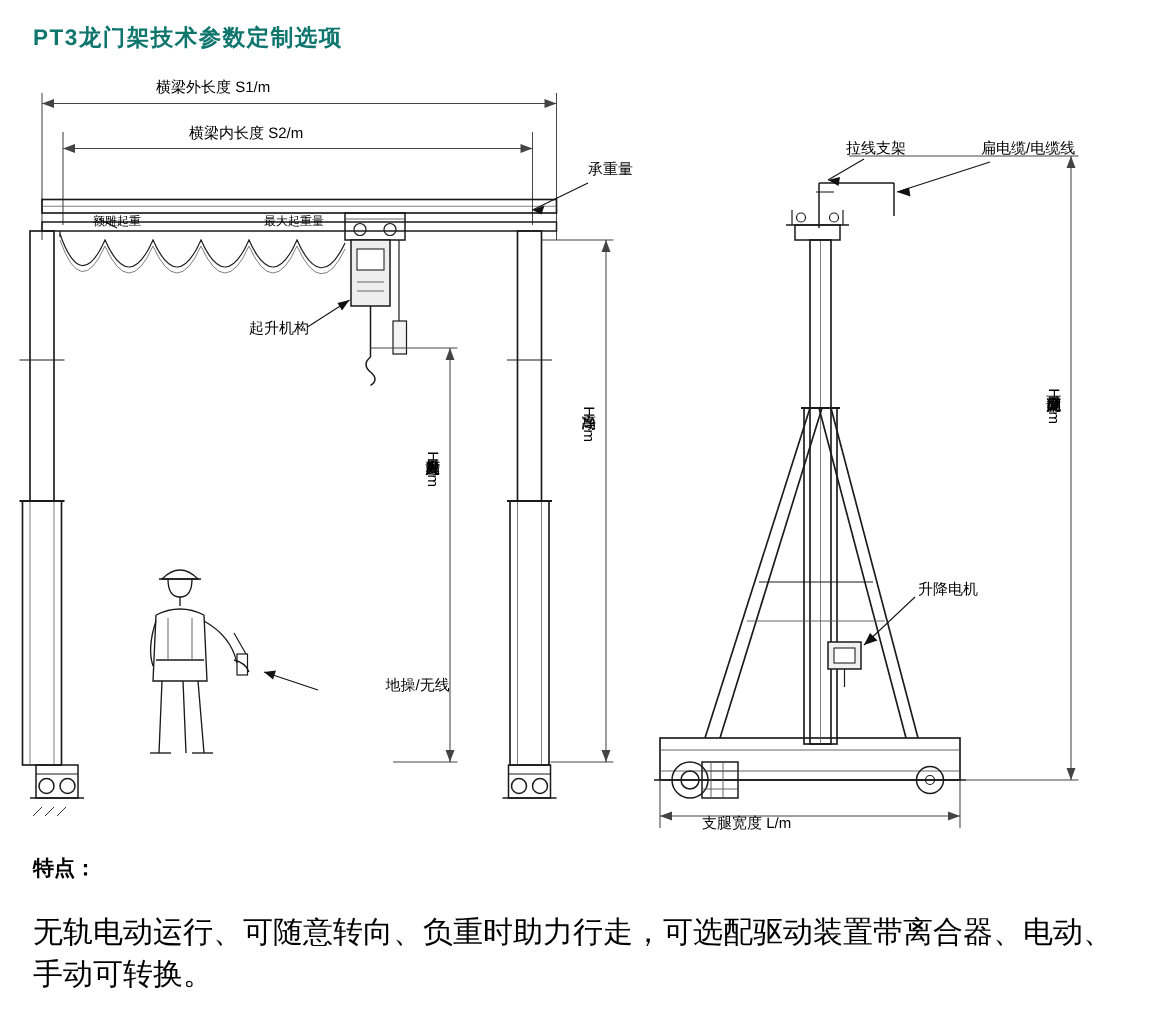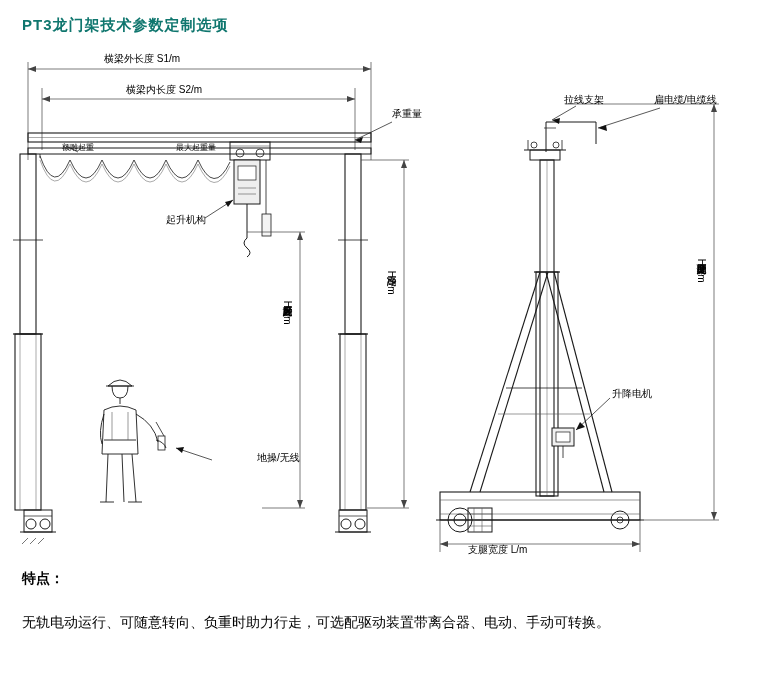--- a/index.html
+++ b/index.html
@@ -30,21 +30,21 @@
     writing-mode:vertical-rl;
     text-orientation:mixed;
   }
   .feat-title{
     position:absolute;left:22px;top:570px;
     font-size:14px;font-weight:bold;
     white-space:nowrap;
   }
   .feat-body{
     position:absolute;left:22px;top:608px;width:720px;
-    font-size:14px;line-height:28px;
+    font-size:20px;line-height:28px;
   }
 </style>
 </head>
 <body>
 
 <div class="title">PT3龙门架技术参数定制选项</div>
 
 <svg class="canvas" viewBox="0 0 774 679">
   <g stroke="#1a1a1a" fill="none" stroke-width="1">
 

